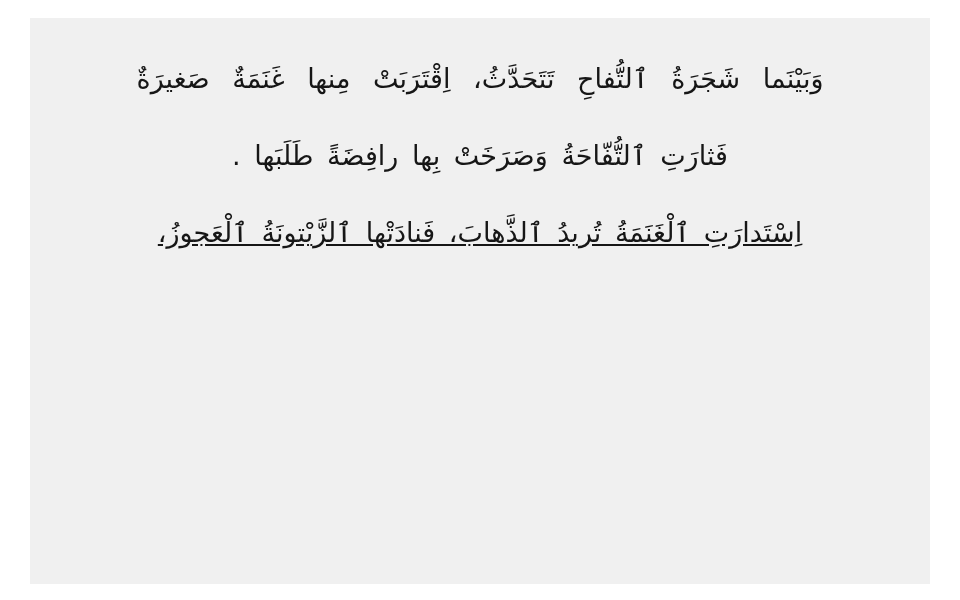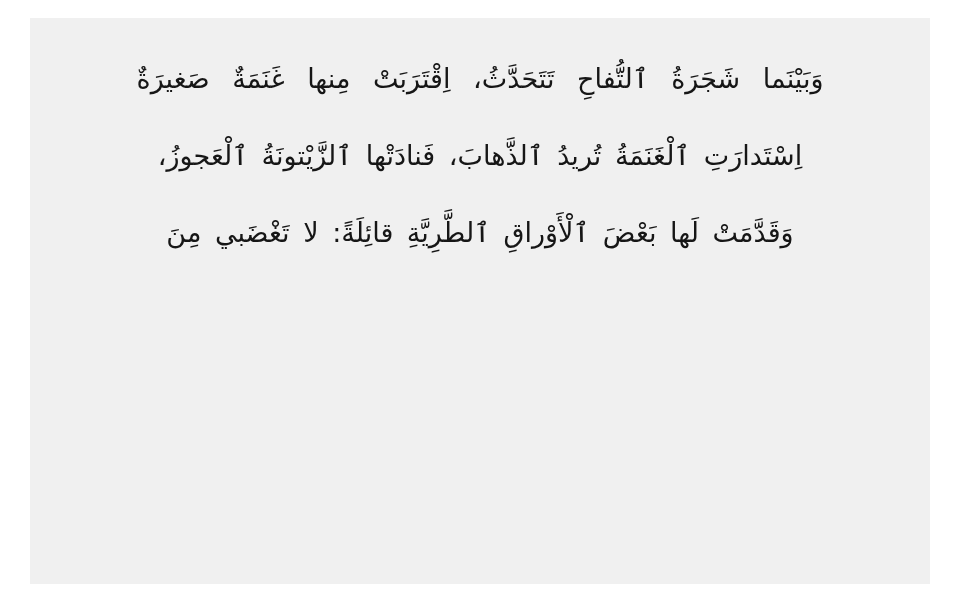--- a/index.html
+++ b/index.html
@@ -44,41 +44,42 @@
     letter-spacing: 0px;
     word-spacing: 5px;
   }
 
   .paragraph.p1 {
     margin: 0;
   }
 
   .paragraph.p2 {
     margin: 0;
+    text-decoration: underline;
   }
 
   .line {
     display: block;
     white-space: nowrap;
   }
 
   
   .line.wide {
     word-spacing: 14px;
   }
 </style>
 </head>
 <body>
 
 <div id="page">
   <div class="text-panel">
 
     <div class="paragraph p1">
       <span class="line wide">وَبَيْنَما شَجَرَةُ ٱلتُّفاحِ تَتَحَدَّثُ، اِقْتَرَبَتْ مِنها غَنَمَةٌ صَغيرَةٌ</span>
+      <span class="line">فَثارَتِ ٱلتُّفّاحَةُ وَصَرَخَتْ بِها رافِضَةً طَلَبَها .</span>
     </div>
 
     <div class="paragraph p2">
       <span class="line">اِسْتَدارَتِ ٱلْغَنَمَةُ تُريدُ ٱلذَّهابَ، فَنادَتْها ٱلزَّيْتونَةُ ٱلْعَجوزُ،</span>
-      <span class="line">وَقَدَّمَتْ لَها بَعْضَ ٱلْأَوْراقِ ٱلطَّرِيَّةِ قائِلَةً: لا تَغْضَبي مِنَ</span>
     </div>
 
   </div>
 </div>
 
 </body></html>

